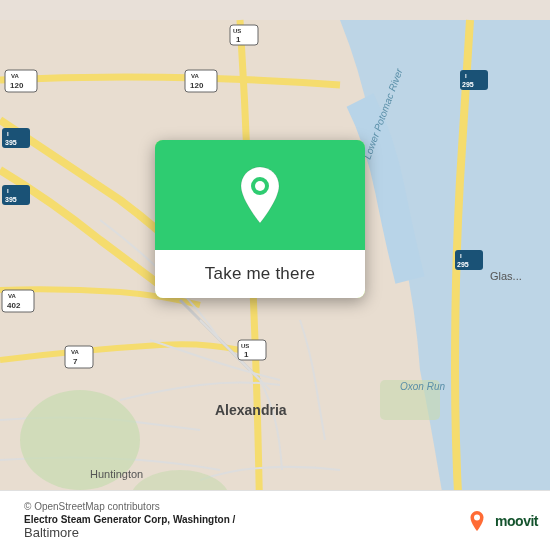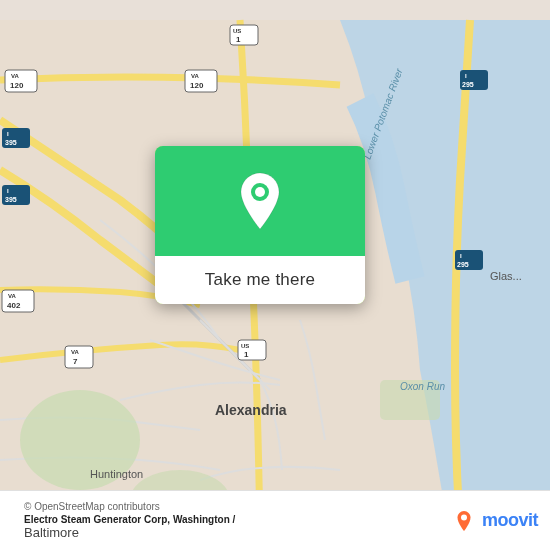--- a/index.html
+++ b/index.html
@@ -23,21 +23,21 @@
     
     #map-svg {
       position: absolute;
       top: 0; left: 0;
       width: 100%; height: 100%;
     }
 
     
     #popup-card {
       position: absolute;
-      top: 146px;
+      top: 140px;
       left: 155px;
       width: 210px;
       background: #bef264;
       border-radius: 8px;
       box-shadow: 0 4px 16px rgba(0,0,0,0.35);
       overflow: hidden;
       display: flex;
       flex-direction: column;
       align-items: center;
     }
@@ -110,23 +110,23 @@
       align-items: center;
       gap: 4px;
     }
 
     #moovit-icon {
       width: 28px;
       height: 28px;
     }
 
     #moovit-text {
-      font-size: 18px;
+      font-size: 14px;
       font-weight: 700;
-      color: #3b82f6;
+      color: #14532d;
       letter-spacing: -0.5px;
     }
   </style>
 </head>
 <body>
 
 <div id="map-container">
 
   <svg id="map-svg" viewBox="0 0 550 510" xmlns="http://www.w3.org/2000/svg">
 

